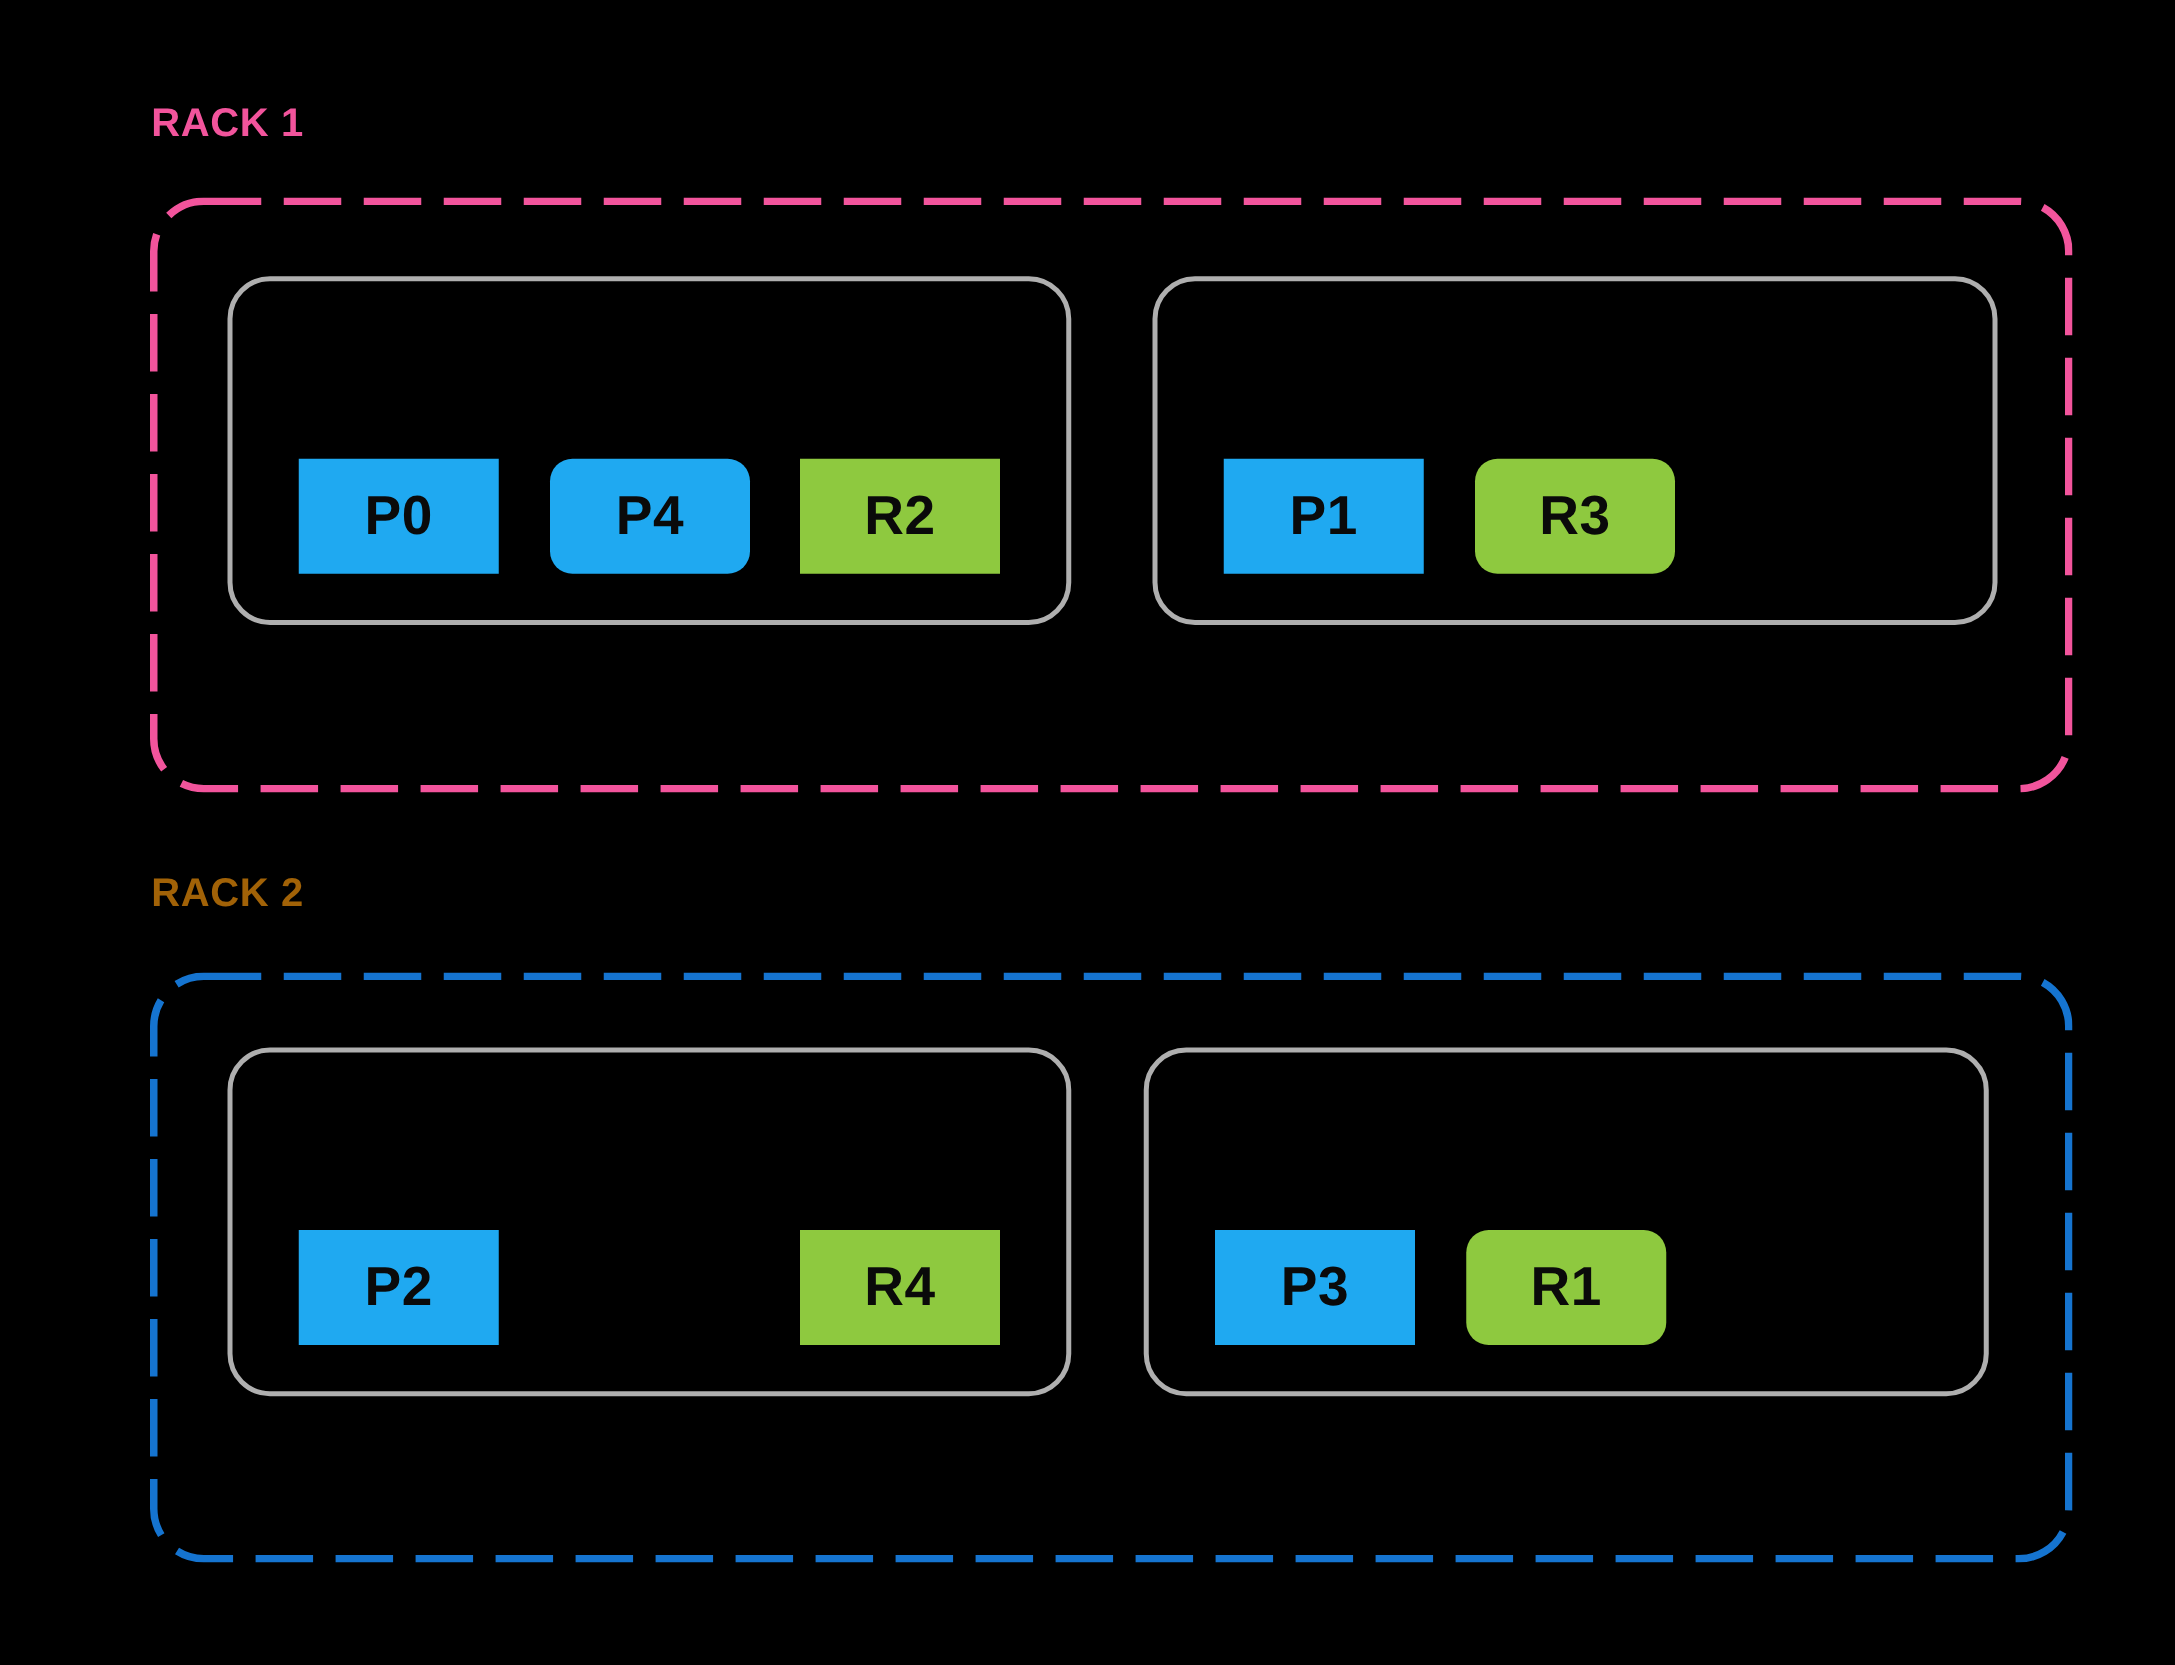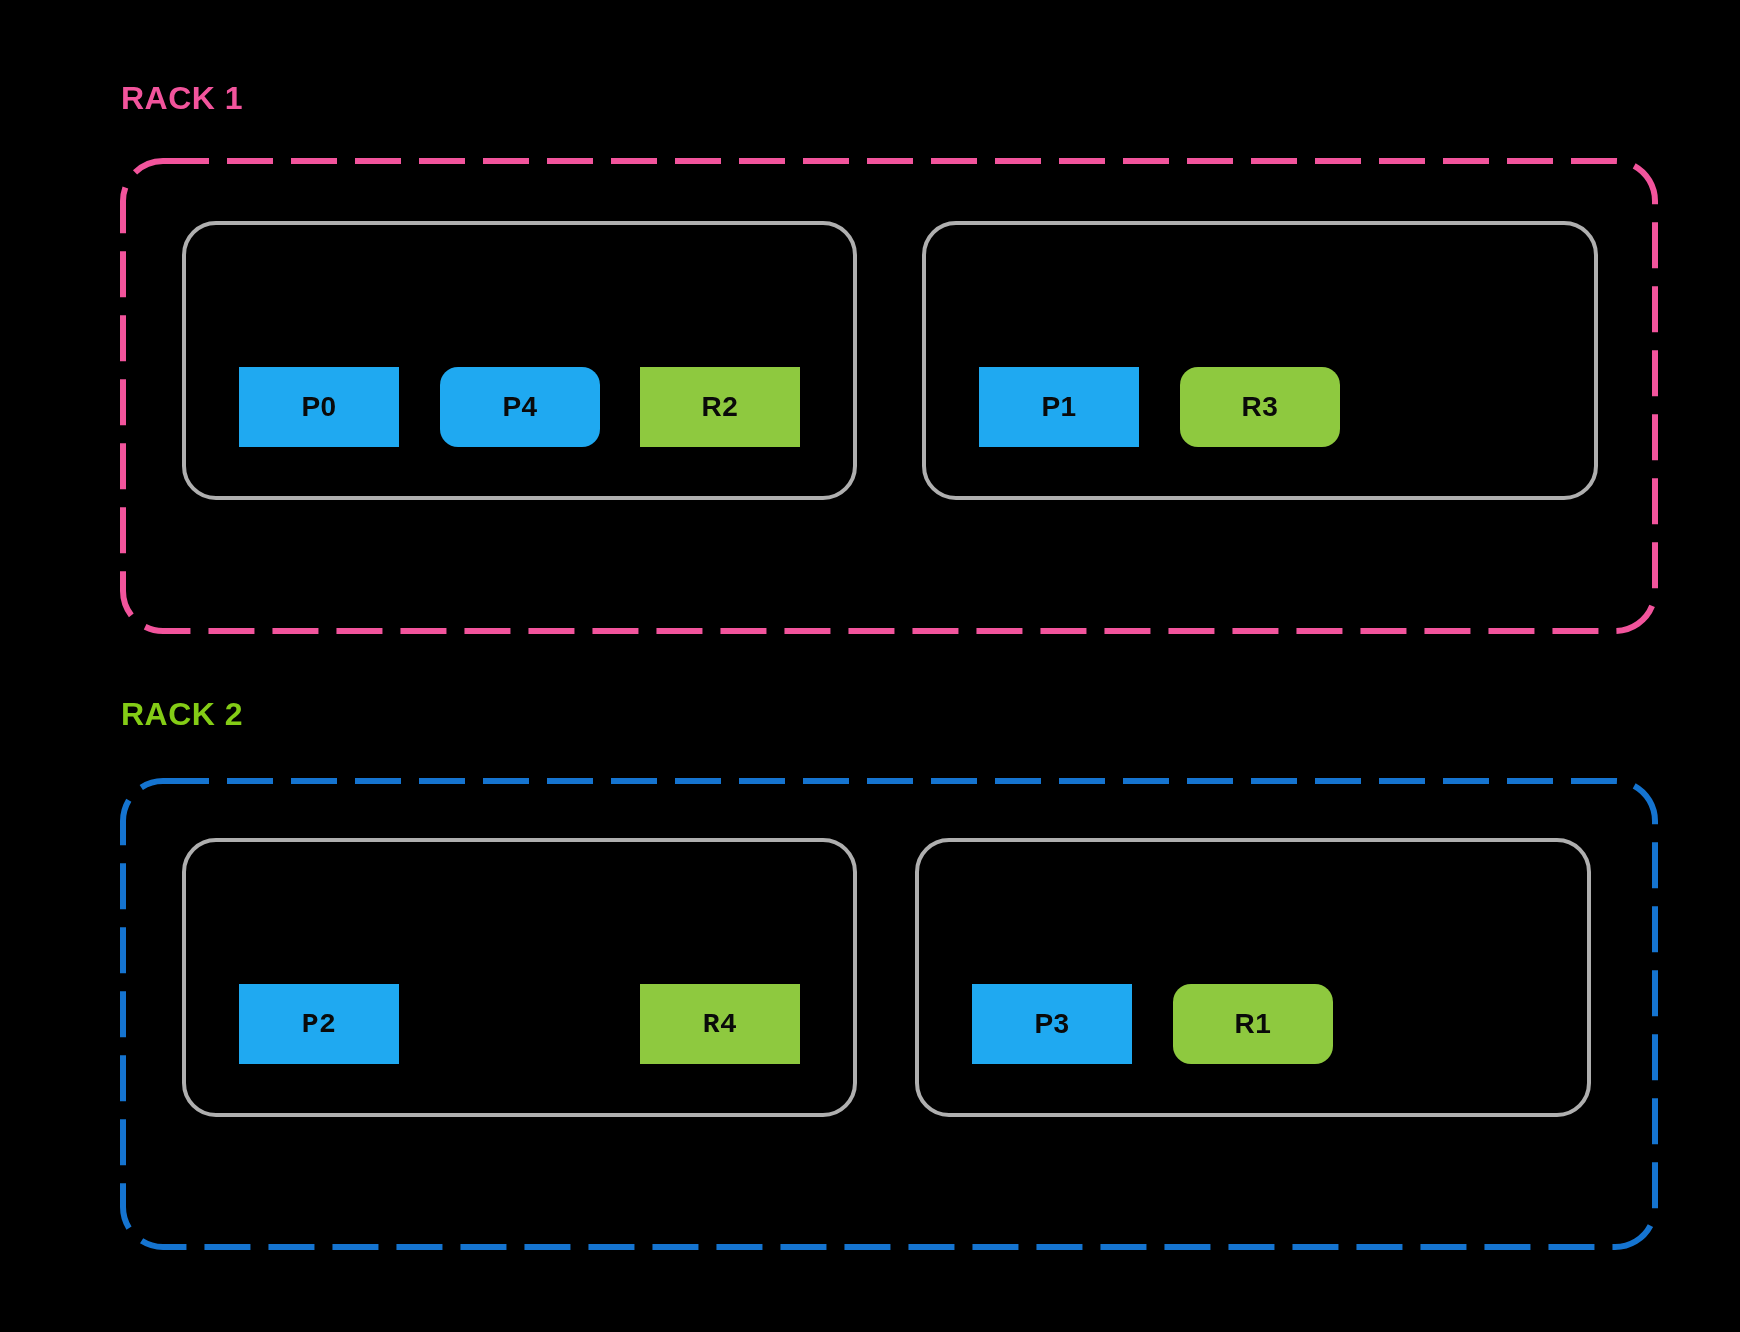--- a/index.html
+++ b/index.html
@@ -17,48 +17,48 @@
   }
   .rack-label {
     position: absolute;
     font-size: 32px;
     font-weight: 700;
     letter-spacing: 0.5px;
     line-height: 1;
     white-space: nowrap;
   }
   #rack1-label { left: 121px; top: 82px;  color: #F2549C; }
-  #rack2-label { left: 121px; top: 698px; color: #84cc16; }
+  #rack2-label { left: 121px; top: 698px; color: #a16207; }
 
   .rack-box { position: absolute; }
   #rack1-box { left: 120px; top: 158px; width: 1538px; height: 476px; }
   #rack2-box { left: 120px; top: 778px; width: 1538px; height: 472px; }
   .rack-box svg { position: absolute; left: 0; top: 0; display: block; }
 
   .server {
     position: absolute;
     border: 4px solid #AFAFAF;
     border-radius: 34px;
     box-sizing: border-box;
     background: transparent;
   }
   #server-1 { left: 182px; top: 221px; width: 675px; height: 279px; }
   #server-2 { left: 922px; top: 221px; width: 676px; height: 279px; }
-  #server-3 { left: 182px; top: 838px; width: 675px; height: 279px; font-family: Liberation Mono, monospace; }
+  #server-3 { left: 182px; top: 838px; width: 675px; height: 279px; }
   #server-4 { left: 915px; top: 838px; width: 676px; height: 279px; }
 
   .block {
     position: absolute;
     top: 142px;
     width: 160px;
-    height: 80px;
+    height: 92px;
     display: flex;
     align-items: center;
     justify-content: center;
-    font-size: 28px;
+    font-size: 44px;
     font-weight: 700;
     color: #0A0A0A;
     letter-spacing: 0.5px;
   }
   .block.pos-1 { left: 53px; }
   .block.pos-2 { left: 254px; border-radius: 18px; }
   .block.pos-3 { left: 454px; text-align: center; }
   .block.p-type { background: #1FA9F1; }
   .block.r-type { background: #8EC93F; }
 </style>

